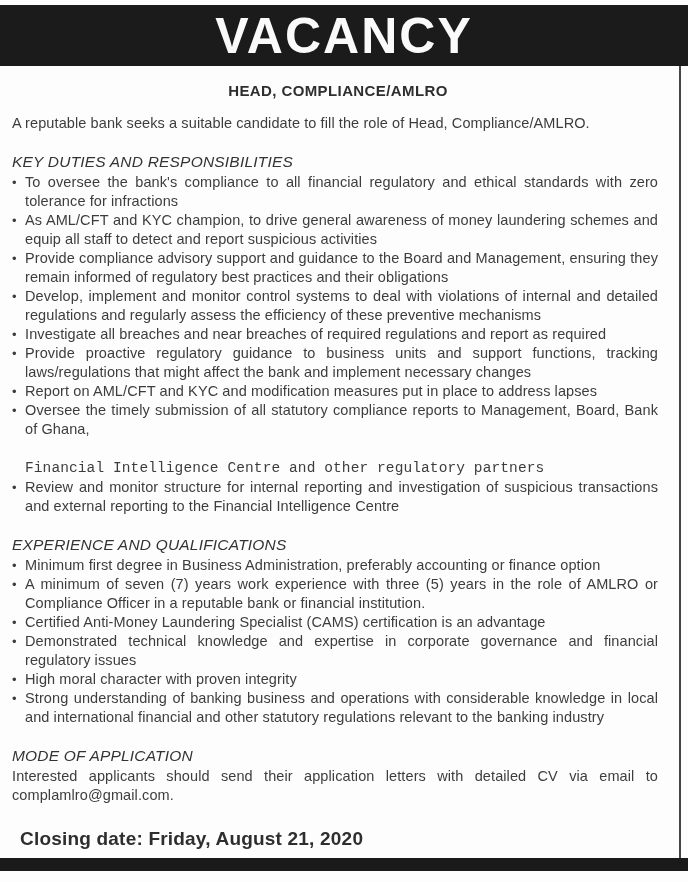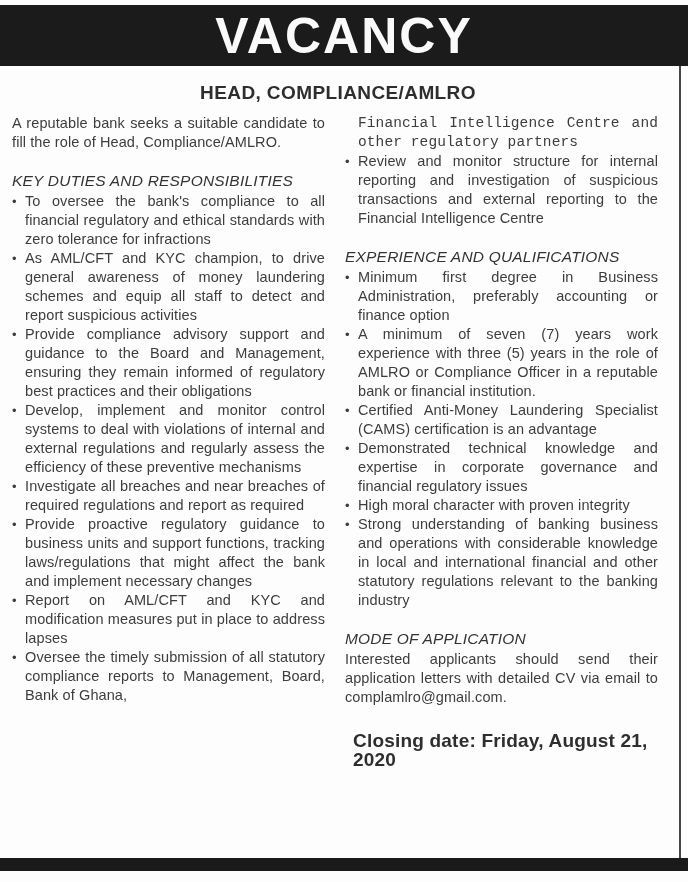--- a/index.html
+++ b/index.html
@@ -19,29 +19,30 @@
   .banner-text{
     color:#fafafa;
     font-size:50px;
     font-weight:bold;
     letter-spacing:2px;
     line-height:1;
   }
   .job-title{
     position:absolute;top:82px;left:16px;right:28px;
     text-align:center;
-    font-size:19px;
+    font-size:15px;
     font-weight:bold;
     color:#2e2e2e;
     letter-spacing:0.4px;
   }
   .columns{
     position:absolute;top:114px;left:12px;right:30px;
     display:flex;
     gap:20px;
+    flex-direction:column;
   }
   .col{
     flex:1;
     font-size:14.5px;
     line-height:19px;
     text-align:justify;
     letter-spacing:0.1px;
   }
   .para{margin:0 0 19px 0;}
   .section-heading{
@@ -111,21 +112,21 @@
       <div class="bullet">
         <span class="dot">•</span>
         <span class="bt">As AML/CFT and KYC champion, to drive general awareness of money laundering schemes and equip all staff to detect and report suspicious activities</span>
       </div>
       <div class="bullet">
         <span class="dot">•</span>
         <span class="bt">Provide compliance advisory support and guidance to the Board and Management, ensuring they remain informed of regulatory best practices and their obligations</span>
       </div>
       <div class="bullet">
         <span class="dot">•</span>
-        <span class="bt">Develop, implement and monitor control systems to deal with violations of internal and external regulations and regularly assess the efficiency of these preventive mechanisms</span>
+        <span class="bt">Develop, implement and monitor control systems to deal with violations of internal and detailed regulations and regularly assess the efficiency of these preventive mechanisms</span>
       </div>
       <div class="bullet">
         <span class="dot">•</span>
         <span class="bt">Investigate all breaches and near breaches of required regulations and report as required</span>
       </div>
       <div class="bullet">
         <span class="dot">•</span>
         <span class="bt">Provide proactive regulatory guidance to business units and support functions, tracking laws/regulations that might affect the bank and implement necessary changes</span>
       </div>
       <div class="bullet">

